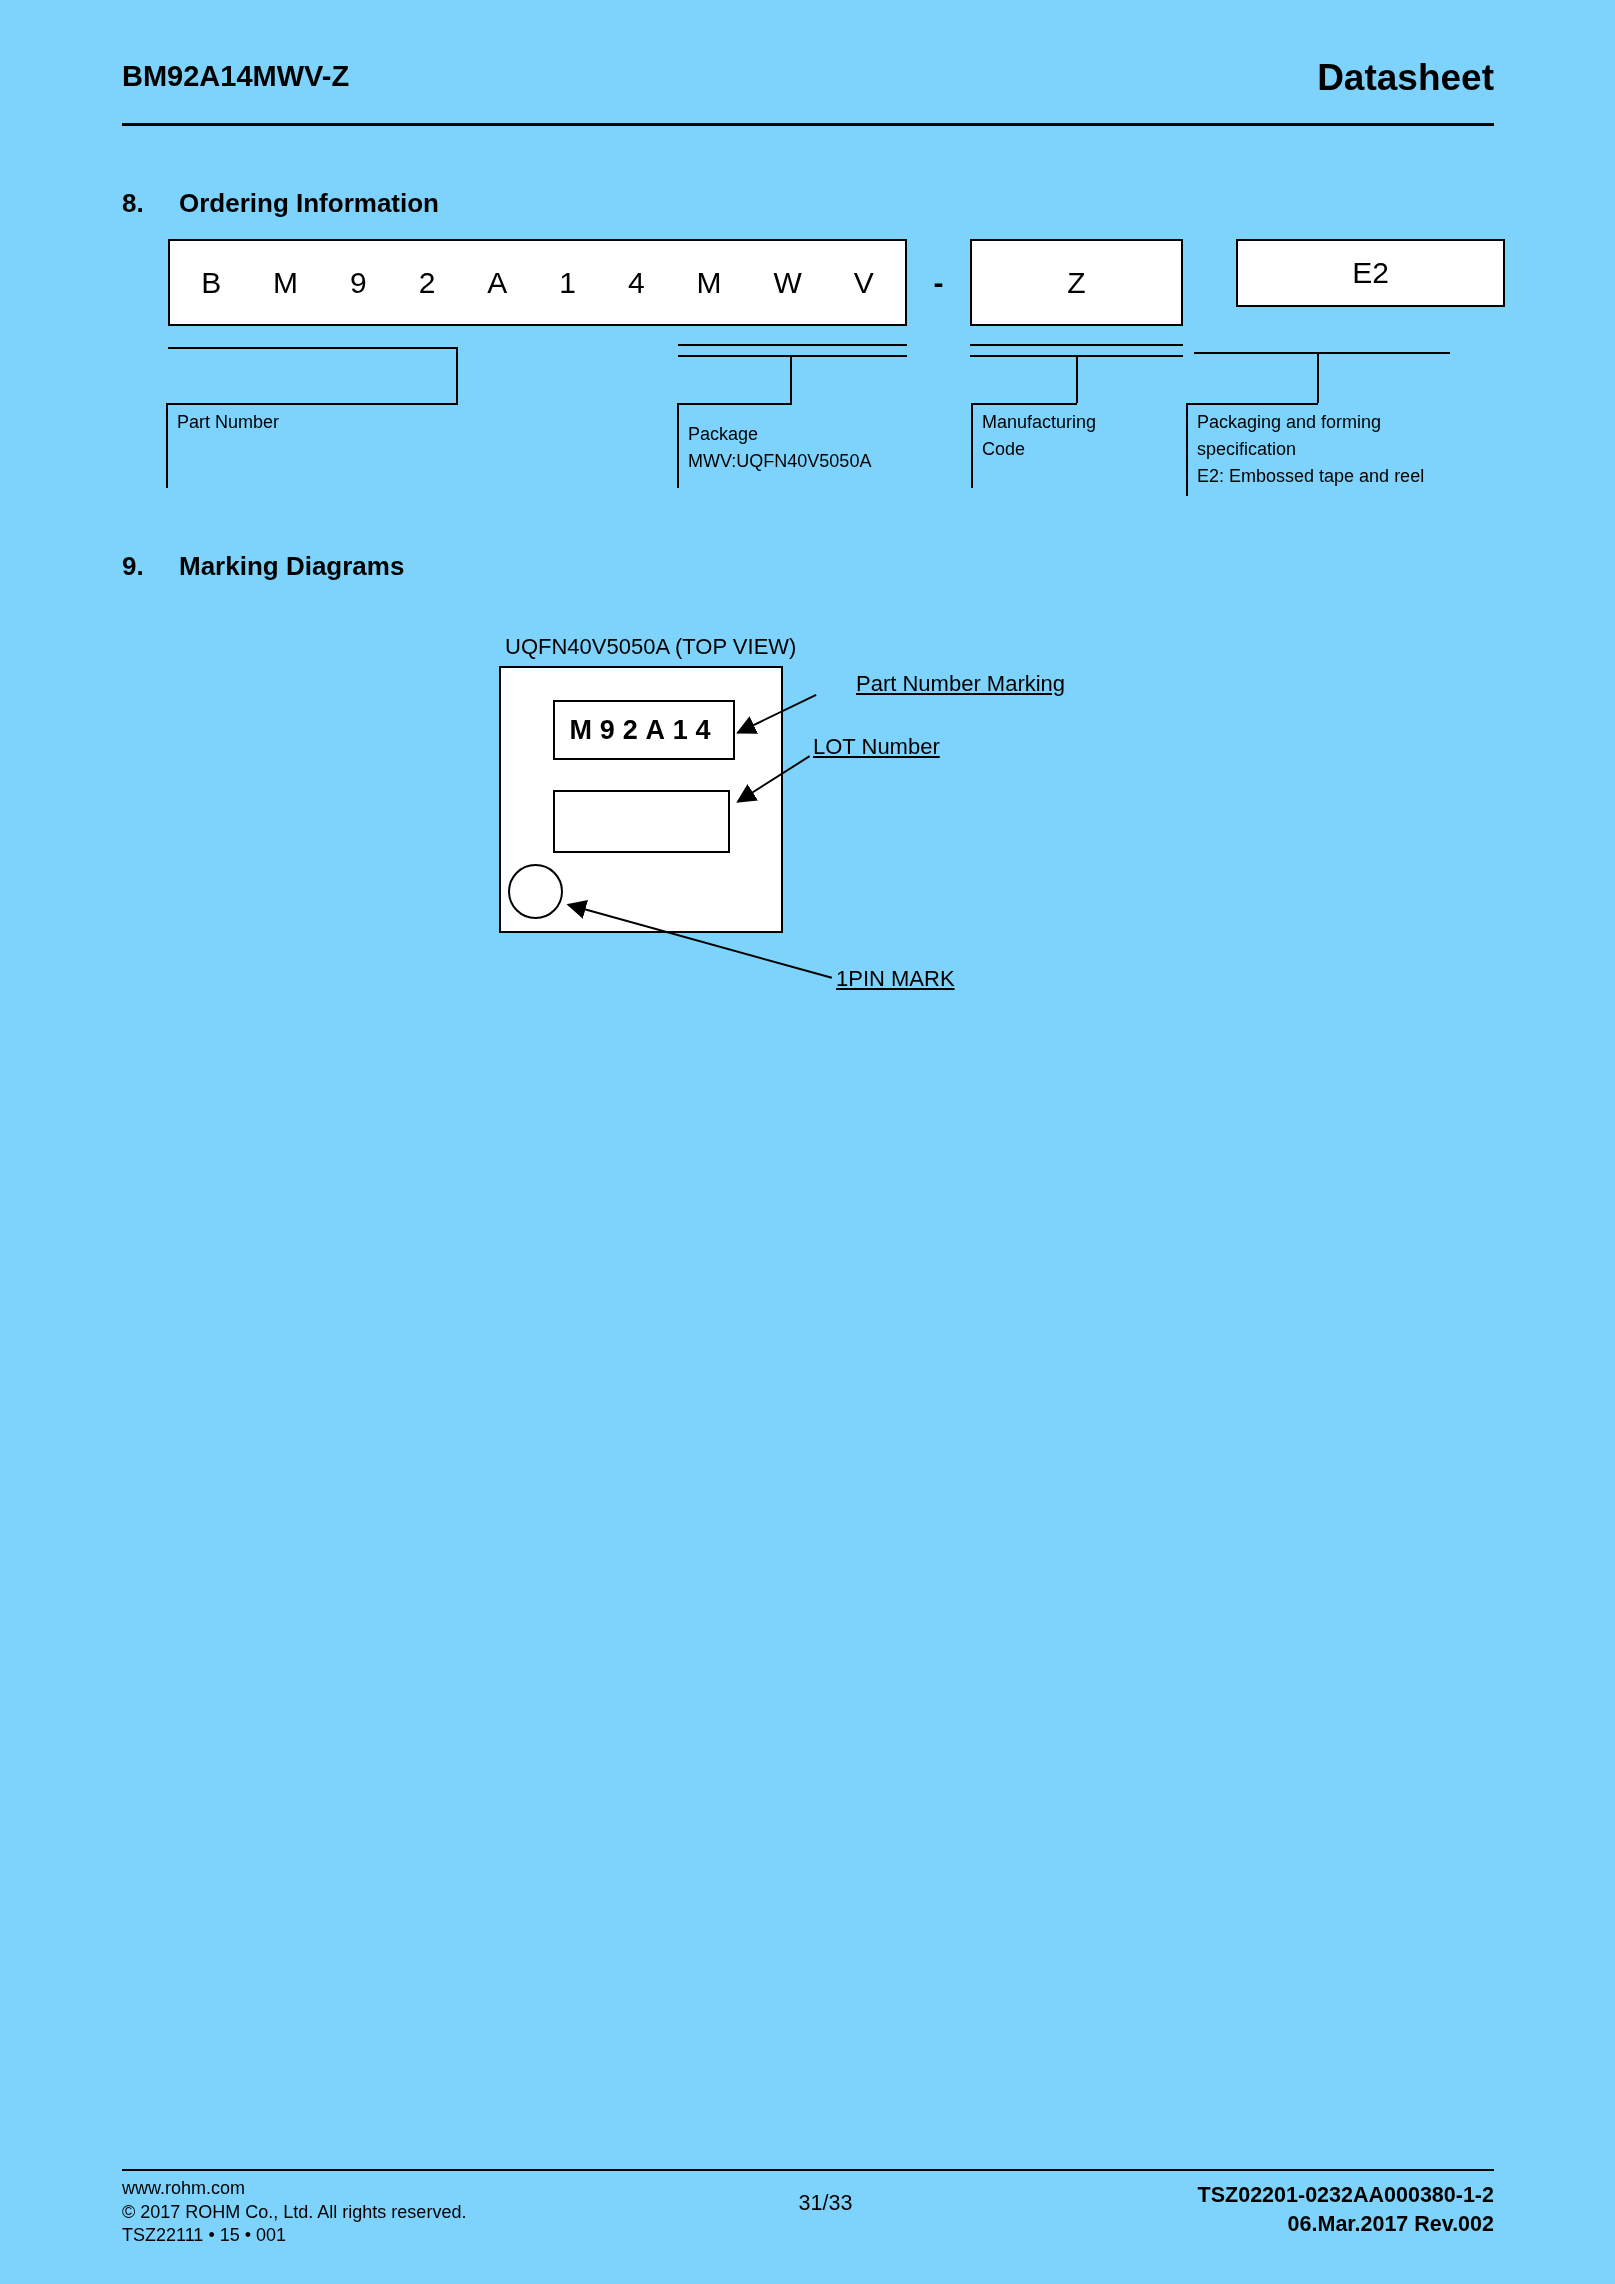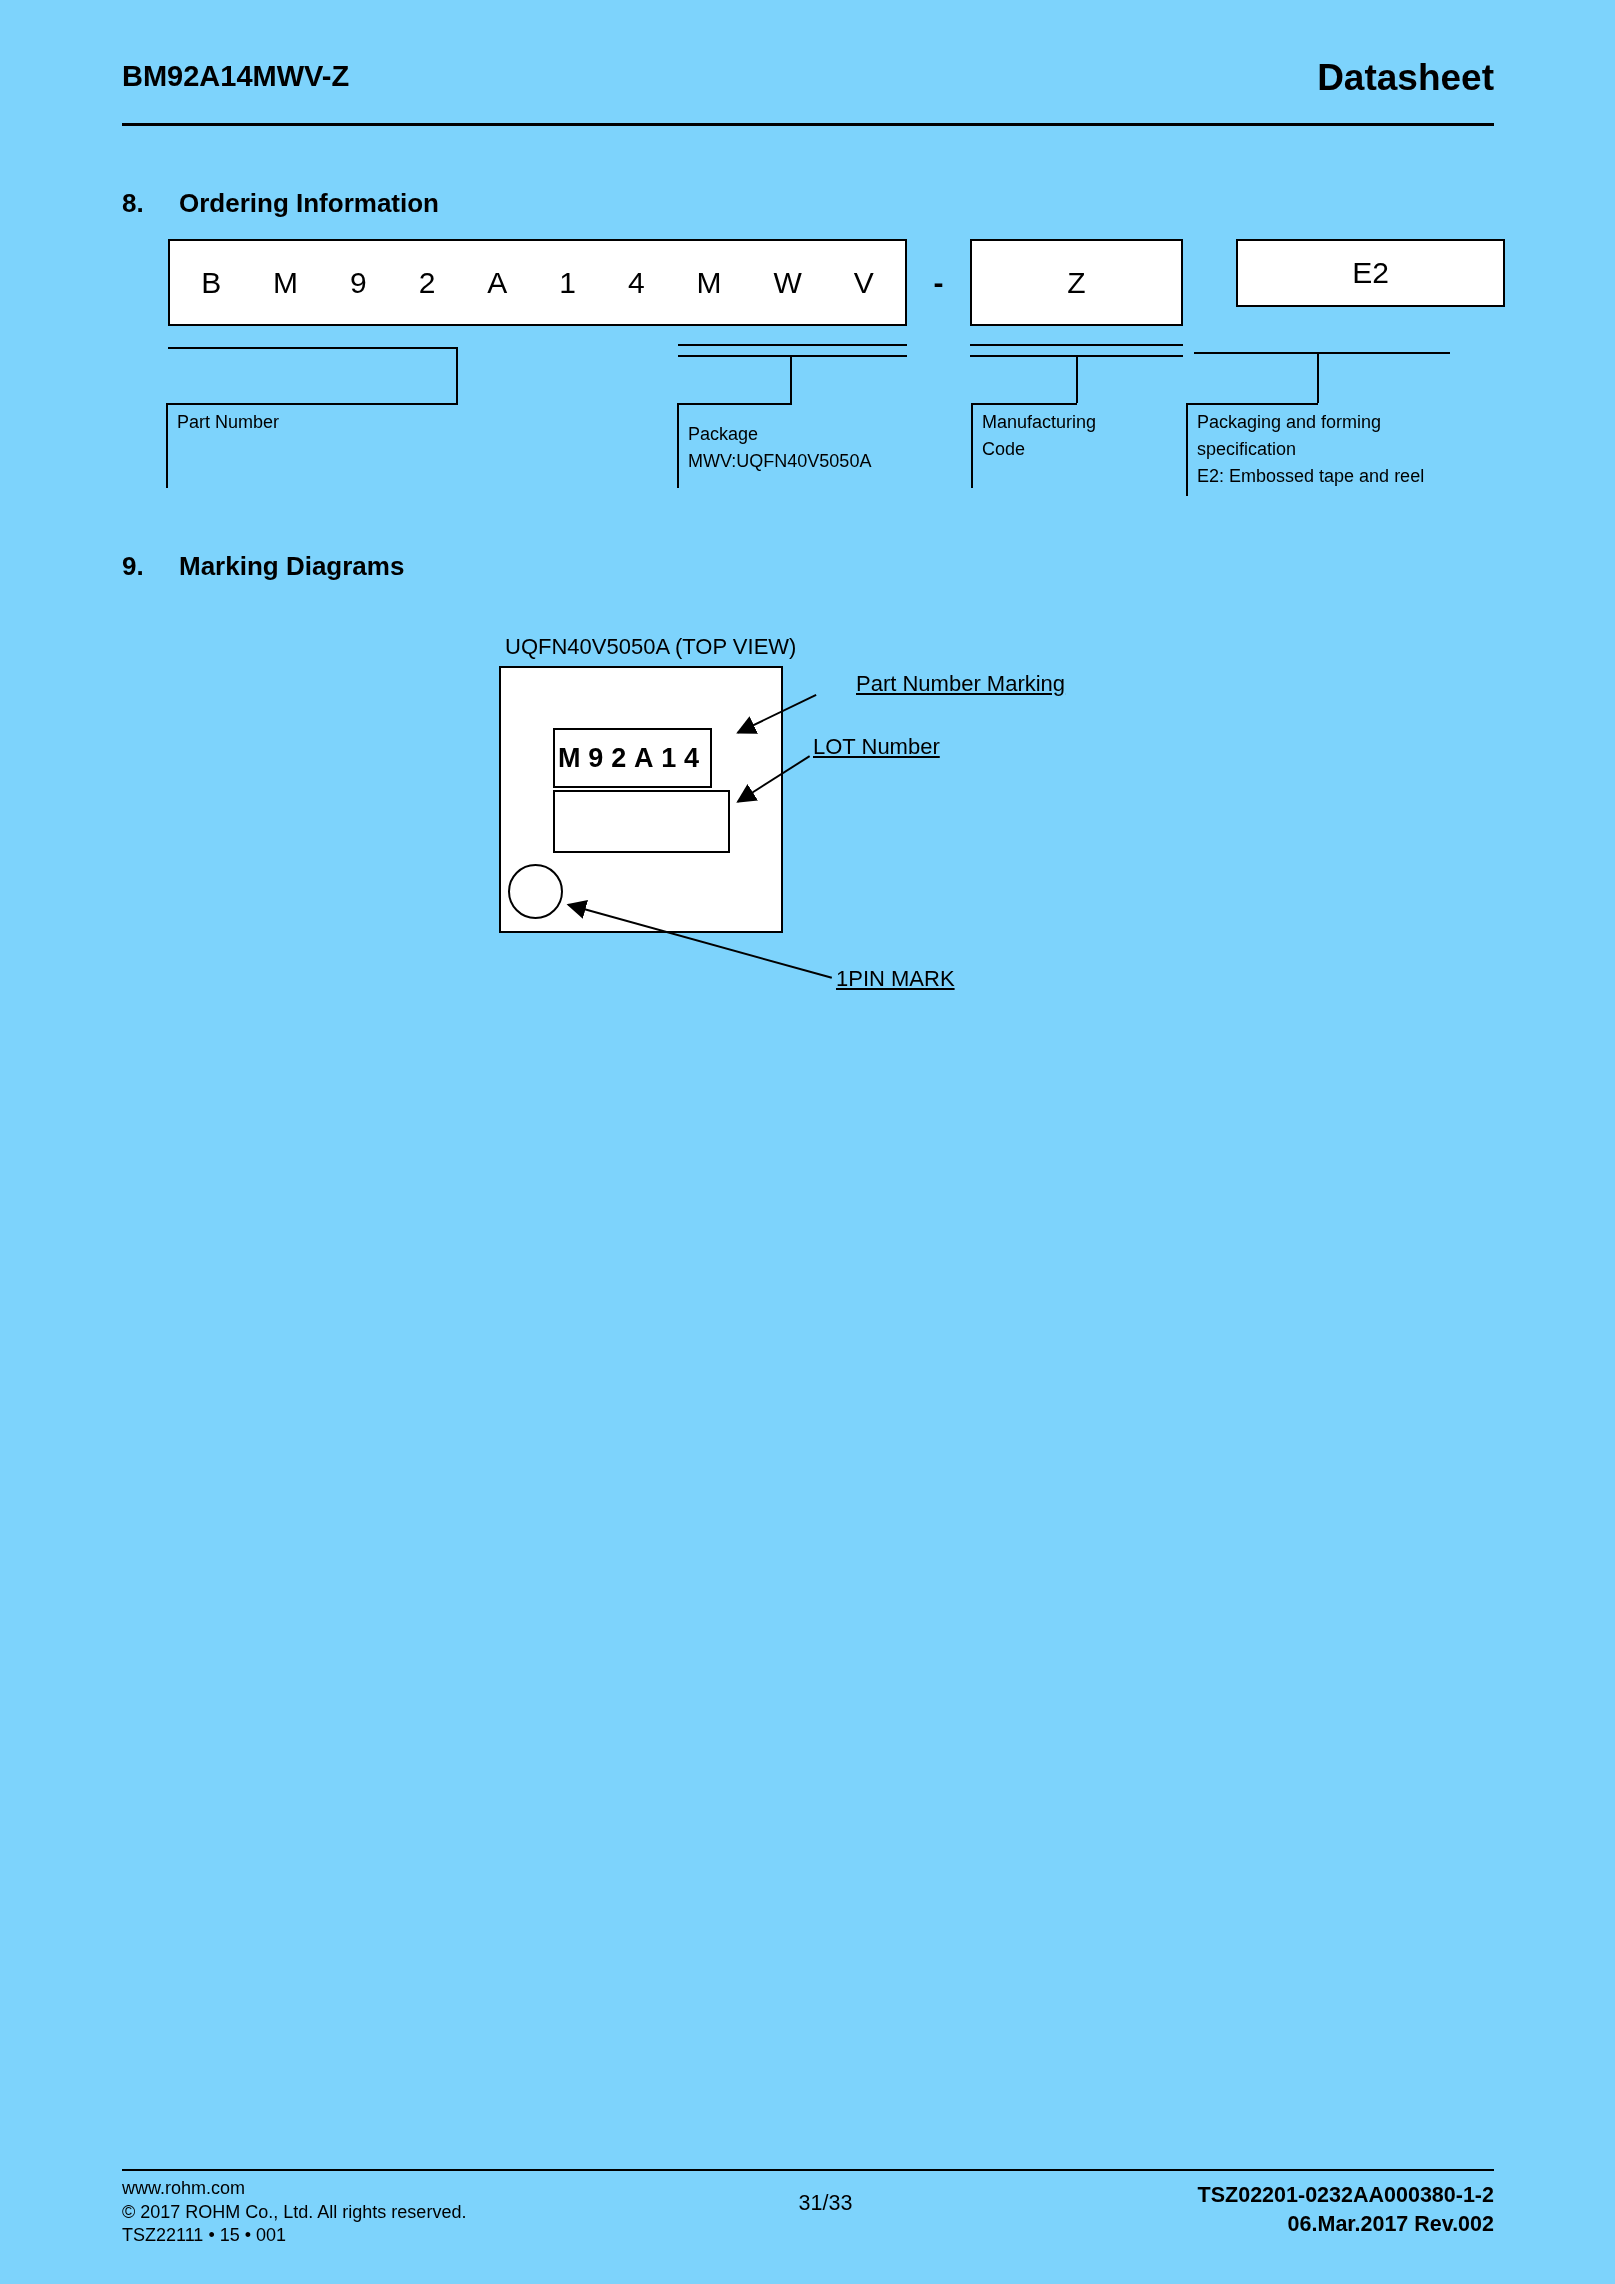--- a/index.html
+++ b/index.html
@@ -112,21 +112,21 @@
 
   <div class="section-title" style="top:551px;">
     <span class="num">9.</span>
     <span>Marking Diagrams</span>
   </div>
 
   <div class="diag-caption" style="left:505px; top:634px;">UQFN40V5050A (TOP VIEW)</div>
 
   <div class="chip-outline" style="left:499px; top:666px; width:284px; height:267px;"></div>
 
-  <div class="mark-box" style="left:553px; top:728px; width:159px; height:60px;">
+  <div class="mark-box" style="left:553px; top:700px; width:182px; height:60px;">
     <span>M92A14</span>
   </div>
 
   <div class="lot-box" style="left:553px; top:790px; width:177px; height:63px;"></div>
 
   <div class="pin-circle" style="left:508px; top:864px; width:55px; height:55px;"></div>
 
   <div class="diag-callout" style="left:856px; top:671px;">Part Number Marking</div>
   <div class="diag-callout" style="left:813px; top:734px;">LOT Number</div>
   <div class="diag-callout" style="left:836px; top:966px;">1PIN MARK</div>

